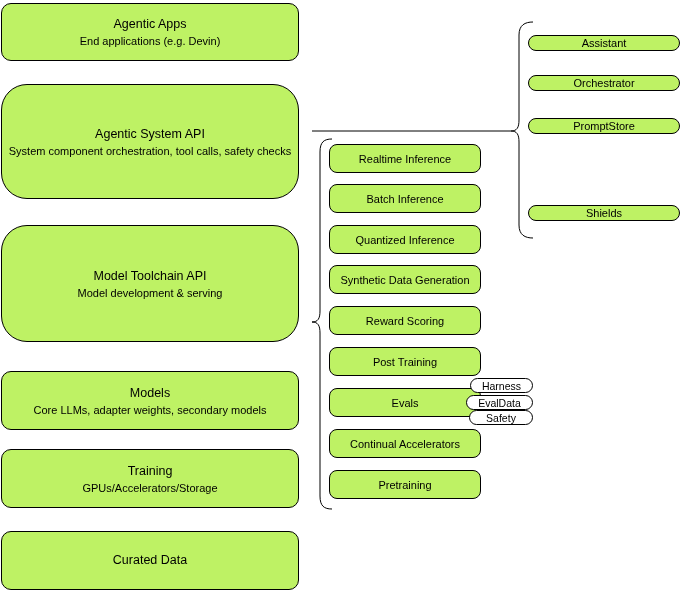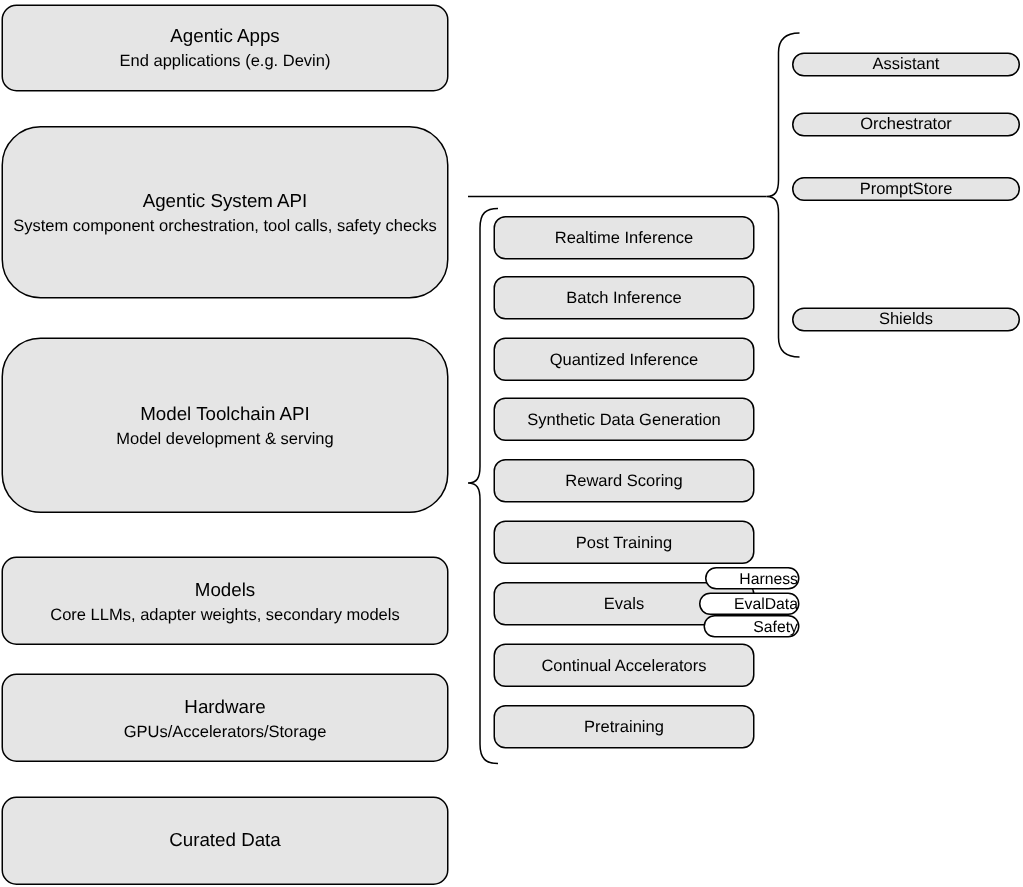--- a/index.html
+++ b/index.html
@@ -8,60 +8,60 @@
     width:682px;height:591px;
     background:#ffffff;
     font-family:"Liberation Sans", sans-serif;
     color:#000000;
     overflow:hidden;
   }
   svg.connectors{position:absolute;left:0;top:0;z-index:1;}
   .box{
     position:absolute;
     box-sizing:border-box;
-    background:#e5e5e5;
+    background:#bef264;
     border:1px solid #000000;
     display:flex;
     align-items:center;
     justify-content:center;
     text-align:center;
     z-index:2;
   }
   .left-box{
     left:1px;
     width:298px;
     flex-direction:column;
   }
   .r10{border-radius:10px;}
   .r26{border-radius:26px;}
   .title{font-size:12.5px;line-height:15px;}
   .subtitle{font-size:11px;line-height:12px;margin-top:3px;}
   .mid-box{
     left:329px;
-    width:174px;
+    width:152px;
     height:29px;
     border-radius:8px;
     font-size:11px;
   }
   .right-box{
     left:528px;
     width:152px;
     height:16px;
     border-radius:8px;
     font-size:11px;
   }
   .pill{
     position:absolute;
     box-sizing:border-box;
     background:#ffffff;
     border:1px solid #000000;
     border-radius:8px;
     display:flex;
     align-items:center;
-    justify-content:flex-end;
+    justify-content:center;
     font-size:10.5px;
     z-index:4;
   }
 </style>
 </head>
 <body>
 
 <div class="canvas">
 
   <svg class="connectors" width="682" height="591" viewBox="0 0 682 591">
@@ -85,21 +85,21 @@
   </div>
   <div class="box left-box r26" style="top:225px;height:117px">
     <div class="title">Model Toolchain API</div>
     <div class="subtitle">Model development &amp; serving</div>
   </div>
   <div class="box left-box r10" style="top:371px;height:59px">
     <div class="title">Models</div>
     <div class="subtitle">Core LLMs, adapter weights, secondary models</div>
   </div>
   <div class="box left-box r10" style="top:449px;height:59px">
-    <div class="title">Hardware</div>
+    <div class="title">Training</div>
     <div class="subtitle">GPUs/Accelerators/Storage</div>
   </div>
   <div class="box left-box r10" style="top:531px;height:59px">
     <div class="title">Curated Data</div>
   </div>
 
   <div class="box mid-box" style="top:144px">
     <span>Realtime Inference</span>
   </div>
   <div class="box mid-box" style="top:184px">

